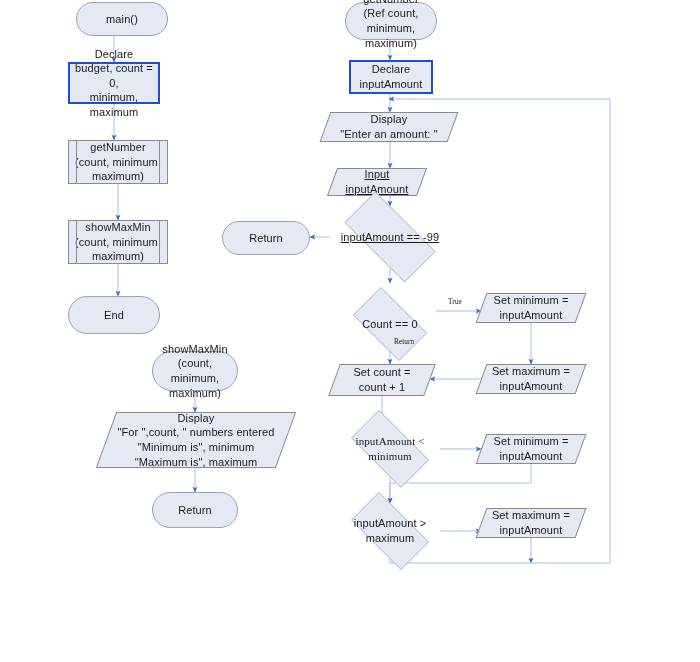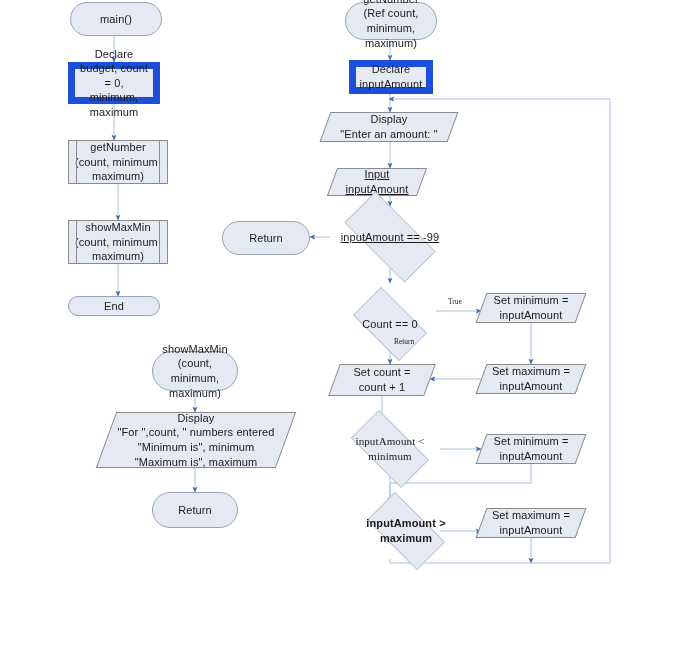--- a/index.html
+++ b/index.html
@@ -49,21 +49,21 @@
 
   
   .n-terminator {
     background: #e4e9f3;
     border: 1px solid #9aa3b5;
     border-radius: 999px;
   }
   
   .n-rect {
     background: #e4e9f3;
-    border: 7px solid #1d4ed8;
+    border: 2px solid #1d4ed8;
   }
   
   .n-predef {
     background: #e4e9f3;
     border: 1px solid #8b8b8b;
   }
   .n-predef::before,
   .n-predef::after {
     content: "";
     position: absolute;
@@ -143,31 +143,31 @@
         <polyline points="440,449 481,449" fill="none" stroke="#a9c0dc" stroke-width="1" marker-end="url(#ah)"></polyline>
         <polyline points="531,464 531,483 390,483 390,503" fill="none" stroke="#a9c0dc" stroke-width="1" marker-end="url(#ah)"></polyline>
         <polyline points="390,477 390,503" fill="none" stroke="#a9c0dc" stroke-width="1" marker-end="url(#ah)"></polyline>
         <polyline points="440,531 481,531" fill="none" stroke="#a9c0dc" stroke-width="1" marker-end="url(#ah)"></polyline>
         <polyline points="531,538 531,563" fill="none" stroke="#a9c0dc" stroke-width="1" marker-end="url(#ah)"></polyline>
         <polyline points="390,559 390,563 610,563" fill="none" stroke="#a9c0dc" stroke-width="1"></polyline>
         <polyline points="610,563 610,99 389,99" fill="none" stroke="#a9c0dc" stroke-width="1" marker-end="url(#ah)"></polyline>
       </g>
   </svg>
   <div id="node-layer">
-      <div class="node n-terminator" style="left: 70px; top: 2px; width: 92px; height: 34px;"><span class="lbl">main()</span></div>
+      <div class="node n-terminator" style="left: 76px; top: 2px; width: 92px; height: 34px;"><span class="lbl">main()</span></div>
       <div class="node n-rect" style="left: 68px; top: 62px; width: 92px; height: 42px;"><span class="lbl">Declare
 budget, count = 0,
 minimum, maximum</span></div>
       <div class="node n-predef" style="left: 68px; top: 140px; width: 100px; height: 44px;"><span class="lbl">getNumber
 (count, minimum,
 maximum)</span></div>
       <div class="node n-predef" style="left: 68px; top: 220px; width: 100px; height: 44px;"><span class="lbl">showMaxMin
 (count, minimum,
 maximum)</span></div>
-      <div class="node n-terminator" style="left: 68px; top: 296px; width: 92px; height: 20px;"><span class="lbl">End</span></div>
+      <div class="node n-terminator" style="left: 68px; top: 296px; width: 92px; height: 38px;"><span class="lbl">End</span></div>
       <div class="node n-terminator" style="left: 152px; top: 351px; width: 86px; height: 40px;"><span class="lbl">showMaxMin
 (count, minimum,
 maximum)</span></div>
       <div class="node n-para" style="left: 106px; top: 412px; width: 180px; height: 56px;"><span class="shape"></span><span class="lbl">Display
 "For ",count, " numbers entered
 "Minimum is", minimum
 "Maximum is", maximum</span></div>
       <div class="node n-terminator" style="left: 152px; top: 492px; width: 86px; height: 36px;"><span class="lbl">Return</span></div>
       <div class="node n-terminator" style="left: 345px; top: 2px; width: 92px; height: 38px;"><span class="lbl">getNumber
 (Ref count, minimum,
@@ -184,21 +184,21 @@
       <div class="node n-para" style="left: 481px; top: 293px; width: 100px; height: 30px;"><span class="shape"></span><span class="lbl">Set minimum =
 inputAmount</span></div>
       <div class="node n-para" style="left: 481px; top: 364px; width: 100px; height: 30px;"><span class="shape"></span><span class="lbl">Set maximum =
 inputAmount</span></div>
       <div class="node n-para" style="left: 334px; top: 364px; width: 96px; height: 32px;"><span class="shape"></span><span class="lbl">Set count =
 count + 1</span></div>
       <div class="node n-diamond" style="left: 340px; top: 421px; width: 100px; height: 56px; font-family: Liberation Serif, serif;"><span class="shape"></span><span class="lbl">inputAmount &lt;
 minimum</span></div>
       <div class="node n-para" style="left: 481px; top: 434px; width: 100px; height: 30px;"><span class="shape"></span><span class="lbl">Set minimum =
 inputAmount</span></div>
-      <div class="node n-diamond" style="left: 356px; top: 503px; width: 100px; height: 56px; font-weight: bold;"><span class="shape"></span><span class="lbl">inputAmount &gt;
+      <div class="node n-diamond" style="left: 340px; top: 503px; width: 100px; height: 56px;"><span class="shape"></span><span class="lbl">inputAmount &gt;
 maximum</span></div>
       <div class="node n-para" style="left: 481px; top: 508px; width: 100px; height: 30px;"><span class="shape"></span><span class="lbl">Set maximum =
 inputAmount</span></div>
     </div>
   <div id="edge-label-layer">
       <span class="edge-label" style="left: 448px; top: 297px;">True</span>
       <span class="edge-label" style="left: 394px; top: 337px;">Return</span>
     </div>
 </div>
 

